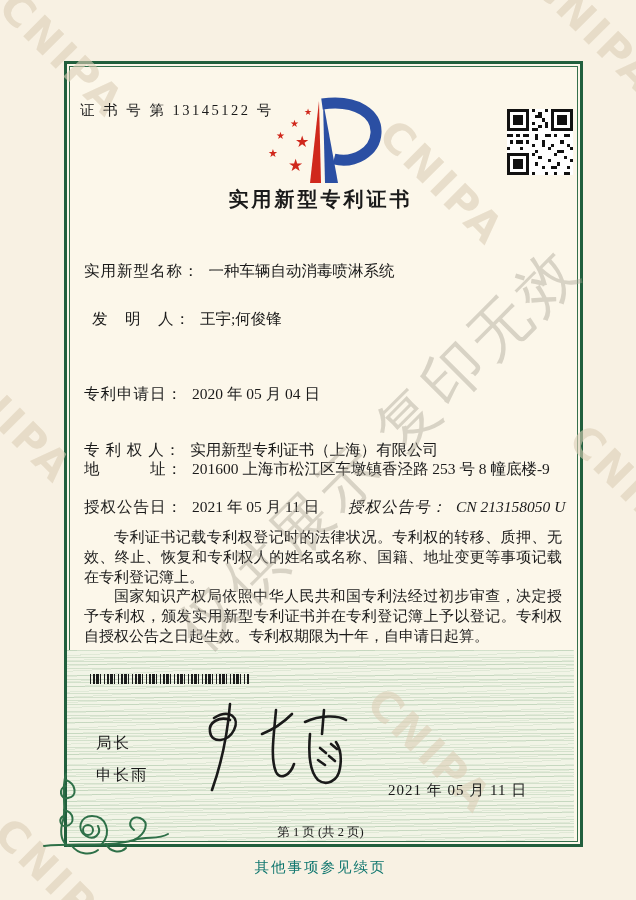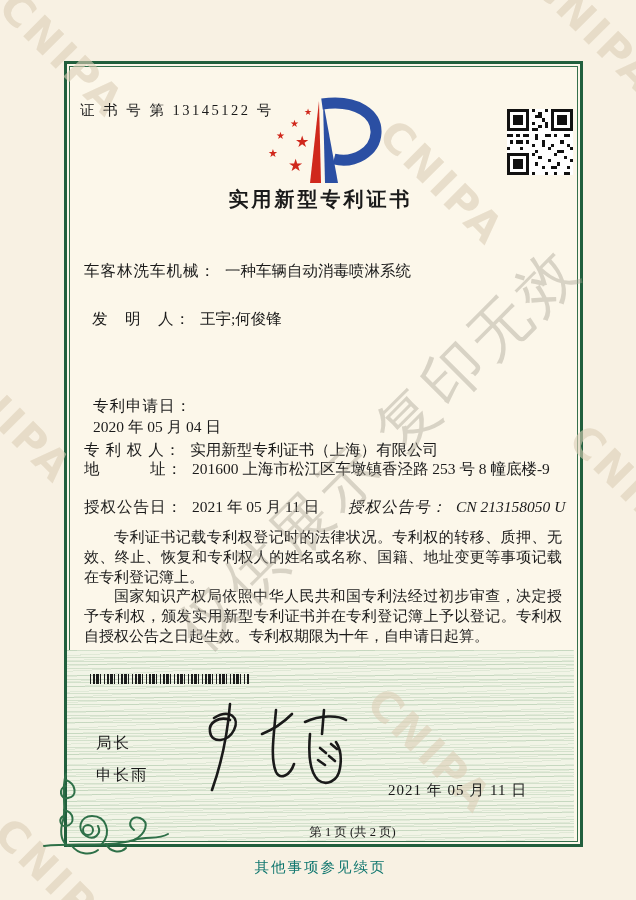--- a/index.html
+++ b/index.html
@@ -54,21 +54,21 @@
     background:repeating-linear-gradient(90deg,
       #1c1c1c 0 1.5px, transparent 1.5px 3.5px,
       #1c1c1c 3.5px 4.6px, transparent 4.6px 6.2px,
       #1c1c1c 6.2px 8.6px, transparent 8.6px 10.4px,
       #1c1c1c 10.4px 11.5px, transparent 11.5px 14px);
   }
   .sig-title{left:96px;top:733px;font-size:15.5px;letter-spacing:2px;}
   .sig-name{left:96px;top:765px;font-size:15.5px;letter-spacing:2px;}
   .sig-hand{left:190px;top:700px;z-index:11;}
   .sig-date{left:388px;top:781px;font-size:15px;letter-spacing:1px;}
-  .page-info{left:64px;top:824px;width:513px;text-align:center;font-size:12.5px;padding-left:32px;}
+  .page-info{left:64px;top:824px;width:513px;text-align:center;font-size:12.5px;}
   .cont-note{left:64px;top:858px;width:513px;text-align:center;font-size:14.5px;
              letter-spacing:2px;color:#0f766e;}
   .logo{left:262px;top:95px;z-index:10;}
   .qr{left:507px;top:109px;z-index:10;}
   .flourish{left:36px;top:772px;z-index:12;}
 </style>
 </head>
 <body>
 
 <div class="page">
@@ -153,28 +153,28 @@
         <rect x="8" y="20" width="1" height="1"></rect>
       <rect x="12" y="20" width="1" height="1"></rect>
         <rect x="15" y="20" width="1" height="1"></rect>
         <rect x="18" y="20" width="2" height="1"></rect>
     </g>
   </svg>
 
   <div class="abs title">实用新型专利证书</div>
 
   <div class="abs field" style="top:261px;">
-    <span class="flabel">车客林洗车机械：</span>
+    <span class="flabel">实用新型名称：</span>
     <span class="fvalue">一种车辆自动消毒喷淋系统</span>
   </div>
   <div class="abs field" style="top:309px;margin-left:8px;">
     <span class="flabel">发　明　人：</span>
     <span class="fvalue">王宇;何俊锋</span>
   </div>
-  <div class="abs field" style="top:396px;flex-direction:column;">
+  <div class="abs field" style="top:384px;">
     <span class="flabel">专利申请日：</span>
     <span class="fvalue">2020 年 05 月 04 日</span>
   </div>
   <div class="abs field" style="top:440px;">
     <span class="flabel">专 利 权 人：</span>
     <span class="fvalue">实用新型专利证书（上海）有限公司</span>
   </div>
   <div class="abs field" style="top:459px;">
     <span class="flabel">地　　　址：</span>
     <span class="fvalue">201600 上海市松江区车墩镇香泾路 253 号 8 幢底楼-9</span>

